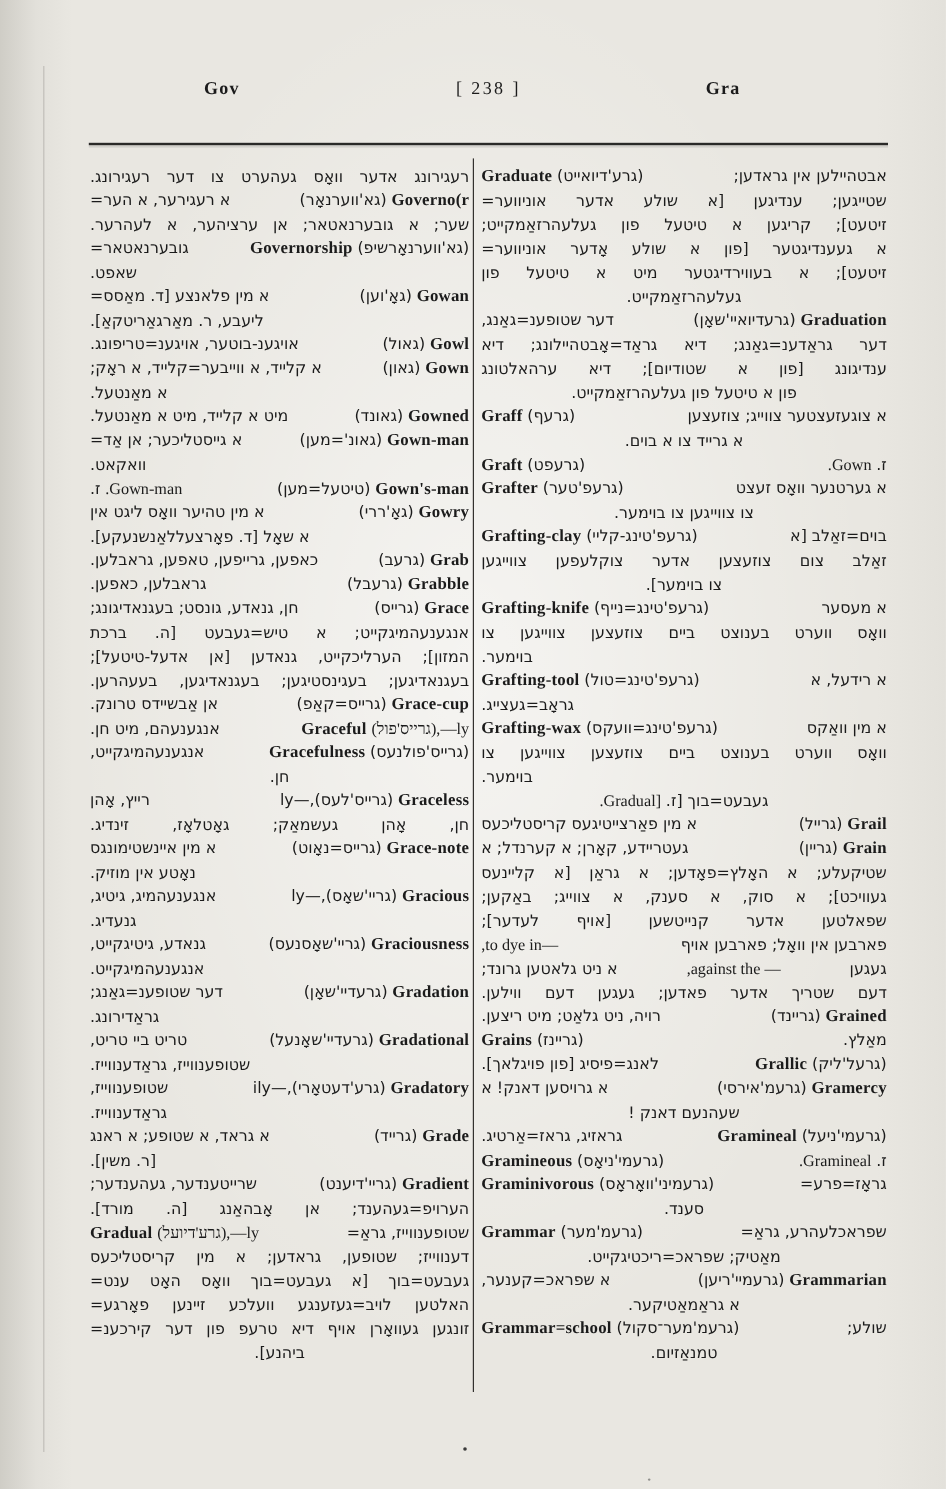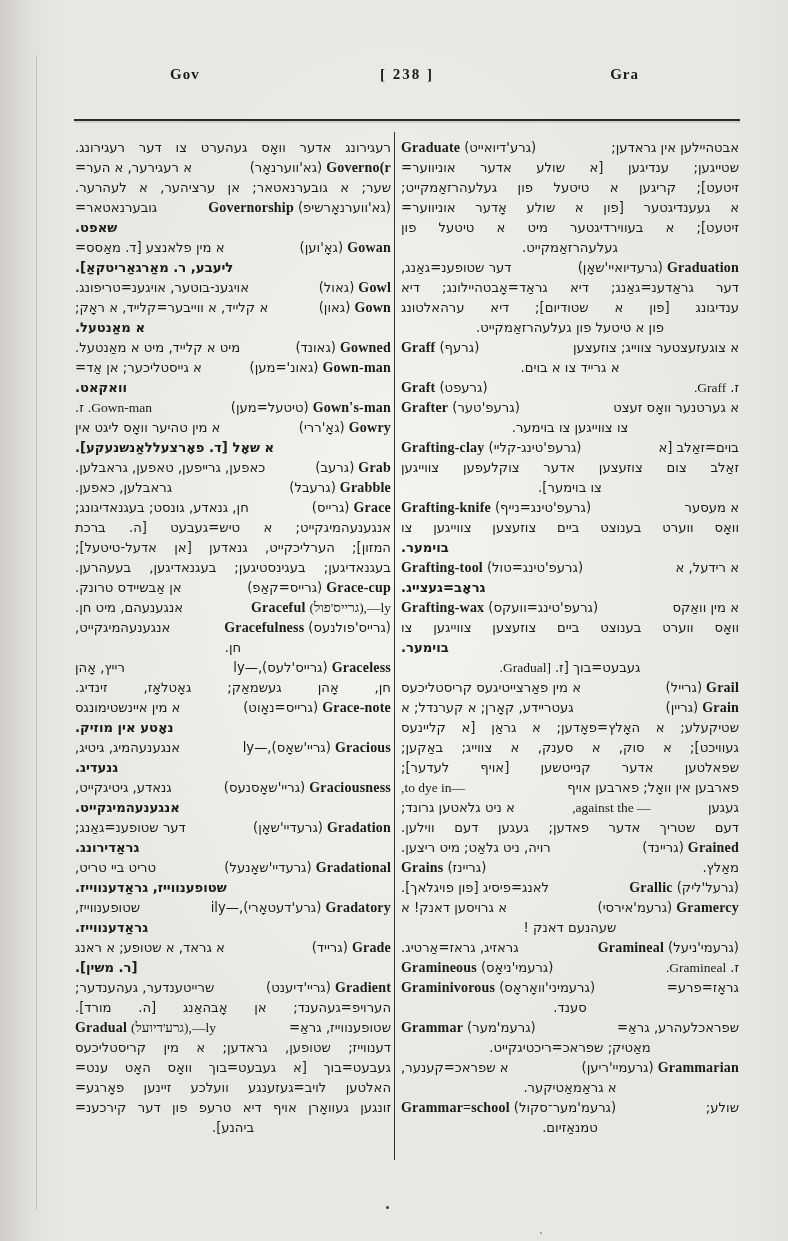--- a/index.html
+++ b/index.html
@@ -9,29 +9,29 @@
       radial-gradient(ellipse at 50% 45%, rgba(255,255,255,.55) 0%, rgba(255,255,255,0) 60%),
       linear-gradient(90deg, #cfcdc6 0px, #e2e0da 30px, #e9e7e1 60px, #e9e7e1 730px, #e3e1db 788px),
       #e7e5df;
     font-family:"Liberation Serif","DejaVu Serif","DejaVu Sans",serif;
     color:#1b1b1b;
   }
   .scratch{position:absolute;left:36px;top:55px;width:1px;height:1155px;background:rgba(90,88,84,.25);}
   .speck{position:absolute;background:#3a3a3a;border-radius:50%;}
   .hdr{position:absolute;top:66px;left:75px;width:664px;height:26px;font-size:15px;font-weight:bold;}
   .hdr .h-left{position:absolute;left:95px;letter-spacing:1px;}
-  .hdr .h-center{position:absolute;left:0;right:0;text-align:center;font-weight:bold;letter-spacing:2px;}
-  .hdr .h-right{position:absolute;right:100px;letter-spacing:1px;}
+  .hdr .h-center{position:absolute;left:0;right:0;text-align:center;font-weight:normal;letter-spacing:2px;}
+  .hdr .h-right{position:absolute;right:122px;letter-spacing:1px;}
   .rule{position:absolute;top:119px;left:74px;width:666px;height:2px;background:#2a2a28;box-shadow:0 2px 0 rgba(42,42,40,.12);}
   .divider{position:absolute;left:394px;top:132px;width:1px;height:1028px;background:#33312e;}
   .col{position:absolute;top:138px;}
   #col-left{left:75px;width:316px;}
   #col-right{left:401px;width:338px;}
   .ln{height:20px;line-height:20px;font-size:13.5px;direction:rtl;unicode-bidi:isolate;}
-  .ln.a-l{text-align:left;font-weight:bold;}
+  .ln.a-l{text-align:left;}
   .ln.a-r{text-align:center;}
   .ln.a-j{text-align:justify;text-align-last:justify;}
   .ln.sb{display:flex;direction:ltr;justify-content:space-between;align-items:baseline;text-align:right;}
   .grp{display:inline-flex;direction:ltr;gap:4px;align-items:baseline;white-space:nowrap;}
   .seg{unicode-bidi:isolate;}
   .seg.hw{font-weight:bold;letter-spacing:.2px;font-size:14px;}
   .seg[dir="rtl"]{font-family:"DejaVu Sans","Liberation Serif",sans-serif;font-size:13.2px;}
 </style>
 </head>
 <body>
@@ -337,21 +337,21 @@
         <span class="seg" dir="rtl">א צוגעזעצטער צווייג; צוזעצען</span>
       </span>
     </div>
     <div class="ln a-r"><span class="seg" dir="rtl">א גרייד צו א בוים.</span></div>
     <div class="ln sb">
       <span class="grp">
         <span class="seg hw" dir="ltr">Graft</span>
         <span class="seg" dir="rtl">(גרעפט)</span>
       </span>
       <span class="grp">
-        <span class="seg" dir="ltr">.Graff</span>
+        <span class="seg" dir="ltr">.Gown</span>
         <span class="seg" dir="rtl">ז.</span>
       </span>
     </div>
     <div class="ln sb">
       <span class="grp">
         <span class="seg hw" dir="ltr">Grafter</span>
         <span class="seg" dir="rtl">(גרעפ'טער)</span>
       </span>
       <span class="grp">
         <span class="seg" dir="rtl">א גערטנער וואָס זעצט</span>

